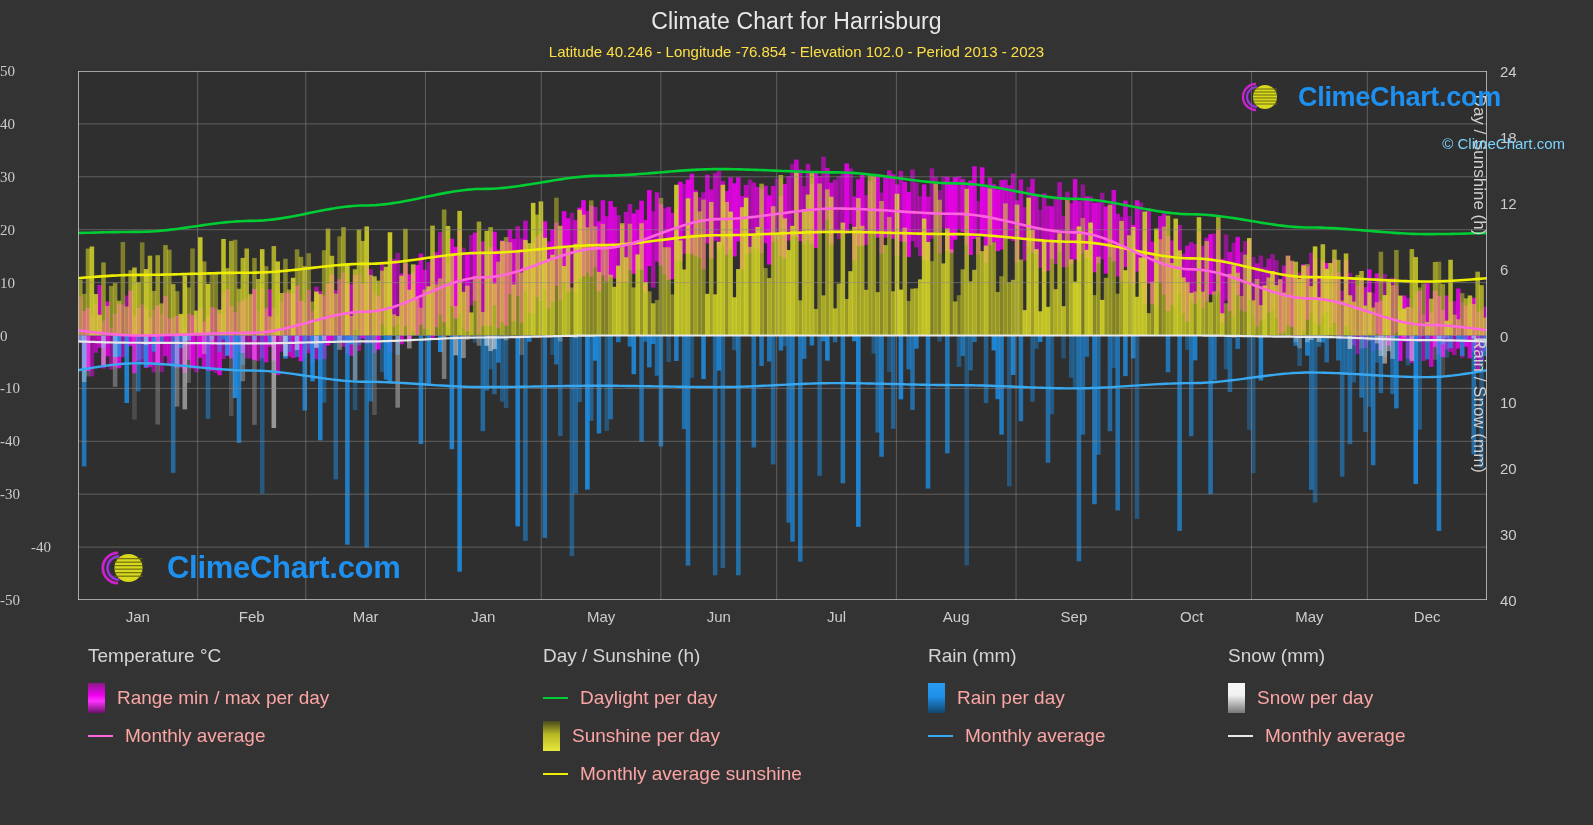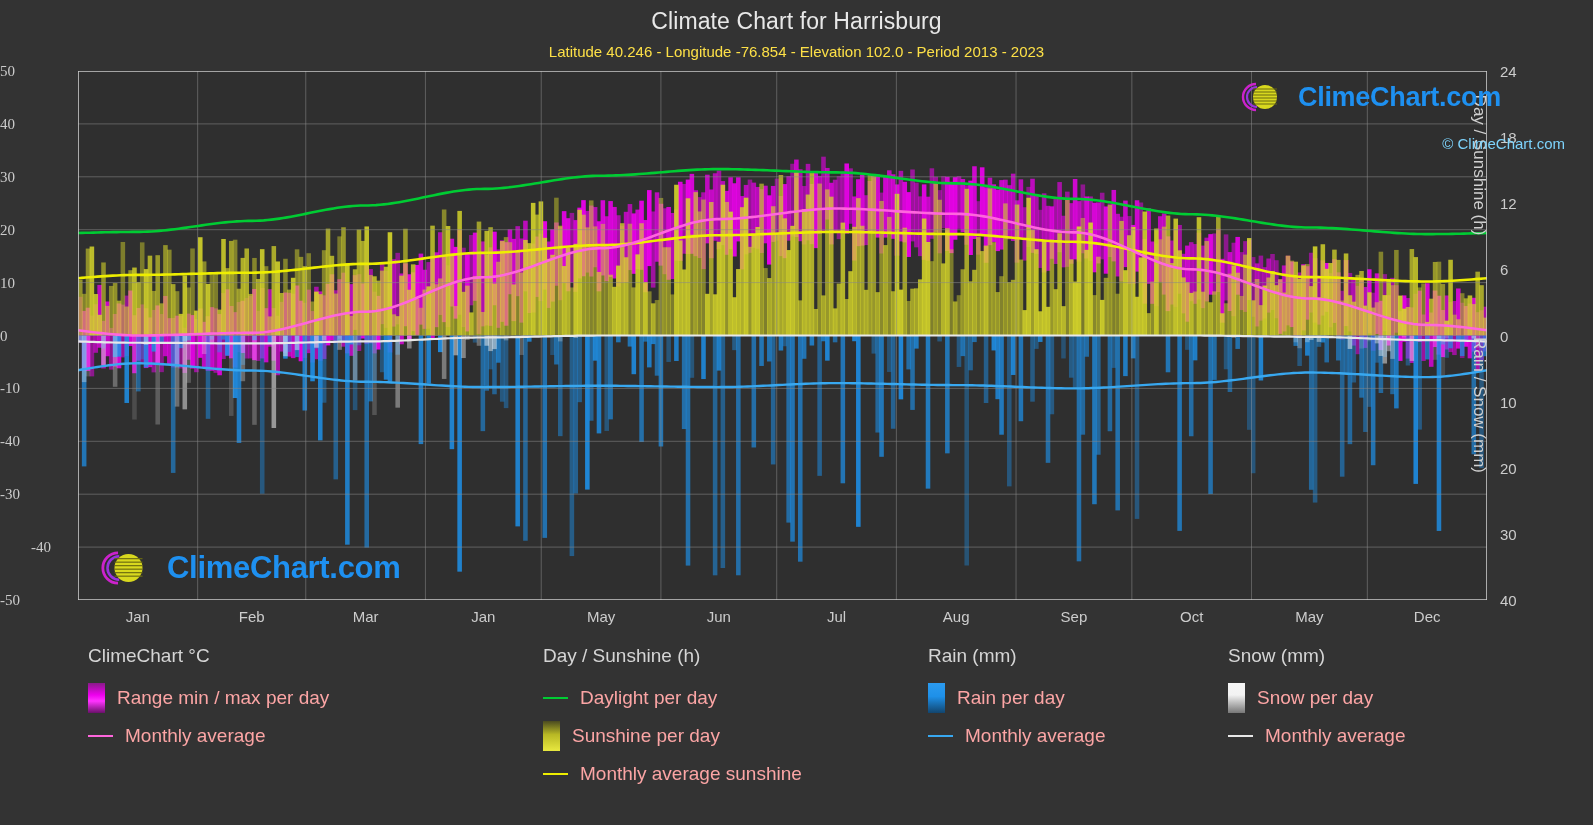--- a/index.html
+++ b/index.html
@@ -1312,21 +1312,21 @@
           <line x1="21" y1="21" x2="45" y2="21"></line>
           <line x1="21" y1="24" x2="45" y2="24"></line>
         </g>
       </g>
     </svg>
     <span class="logo-text">ClimeChart.com</span>
   </div>
 
   <div id="legend">
       <div class="legend-col" style="left: 88px;">
-        <div class="legend-head">ClimeChart °C</div>
+        <div class="legend-head">Temperature °C</div>
         <div class="legend-row">
           <span class="swatch-box" style="background: linear-gradient(rgb(138, 26, 138) 0%, rgb(238, 0, 238) 40%, rgb(255, 51, 255) 60%, rgb(106, 16, 106) 100%);"></span>
           <span class="legend-label">Range min / max per day</span>
         </div>
         <div class="legend-row">
           <span class="swatch-line" style="border-top-color: rgb(255, 102, 221);"></span>
           <span class="legend-label">Monthly average</span>
         </div>
       </div>
       <div class="legend-col" style="left: 543px;">

